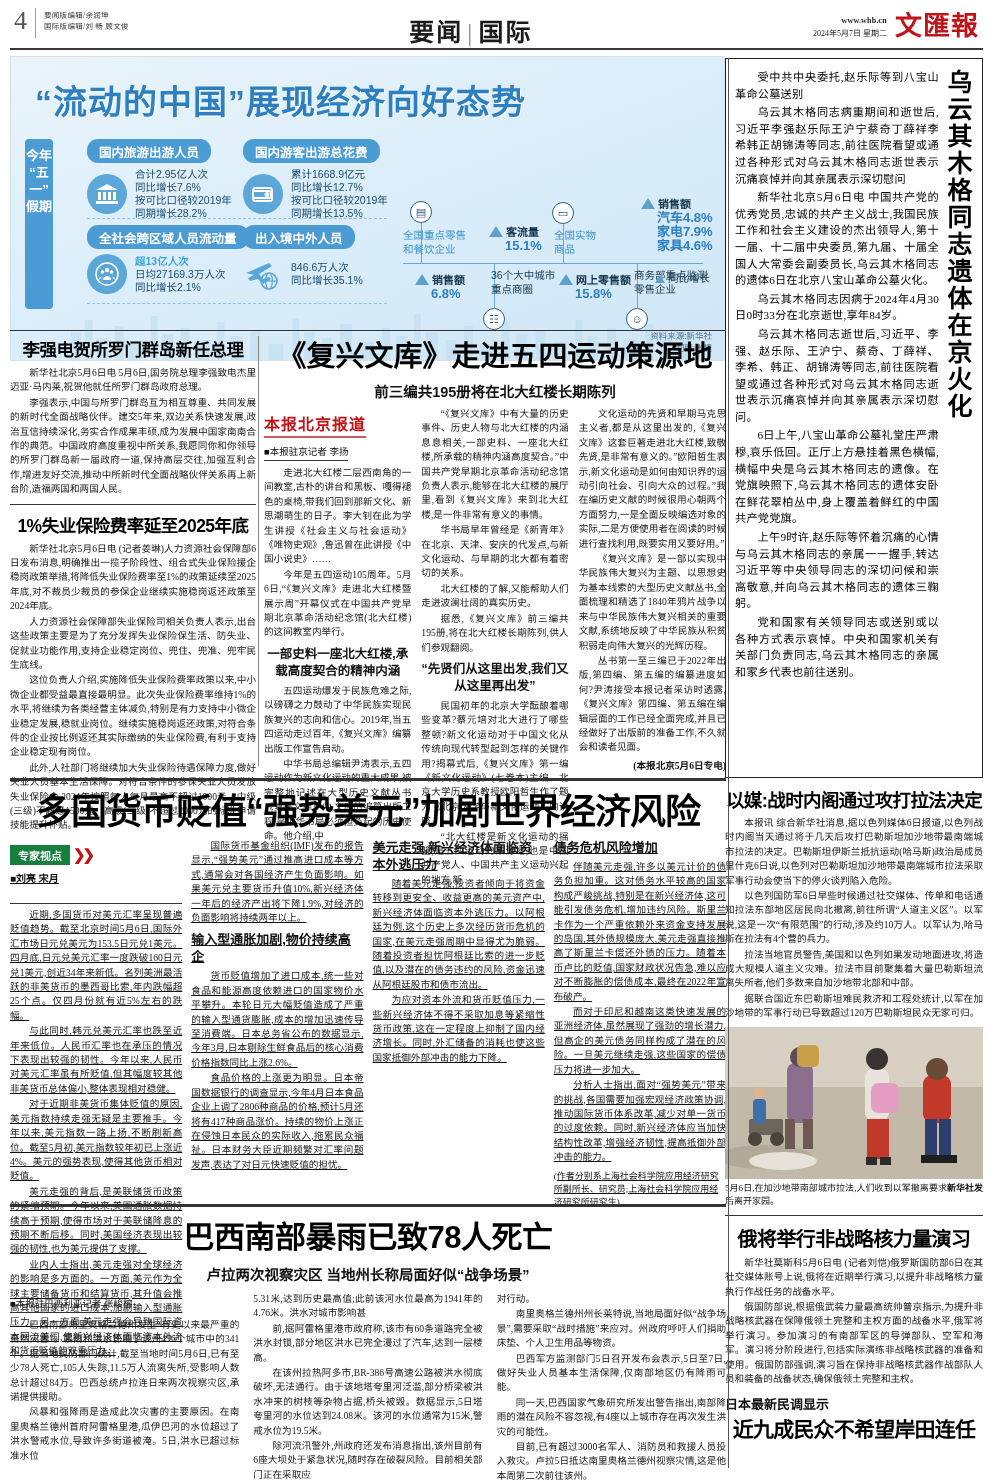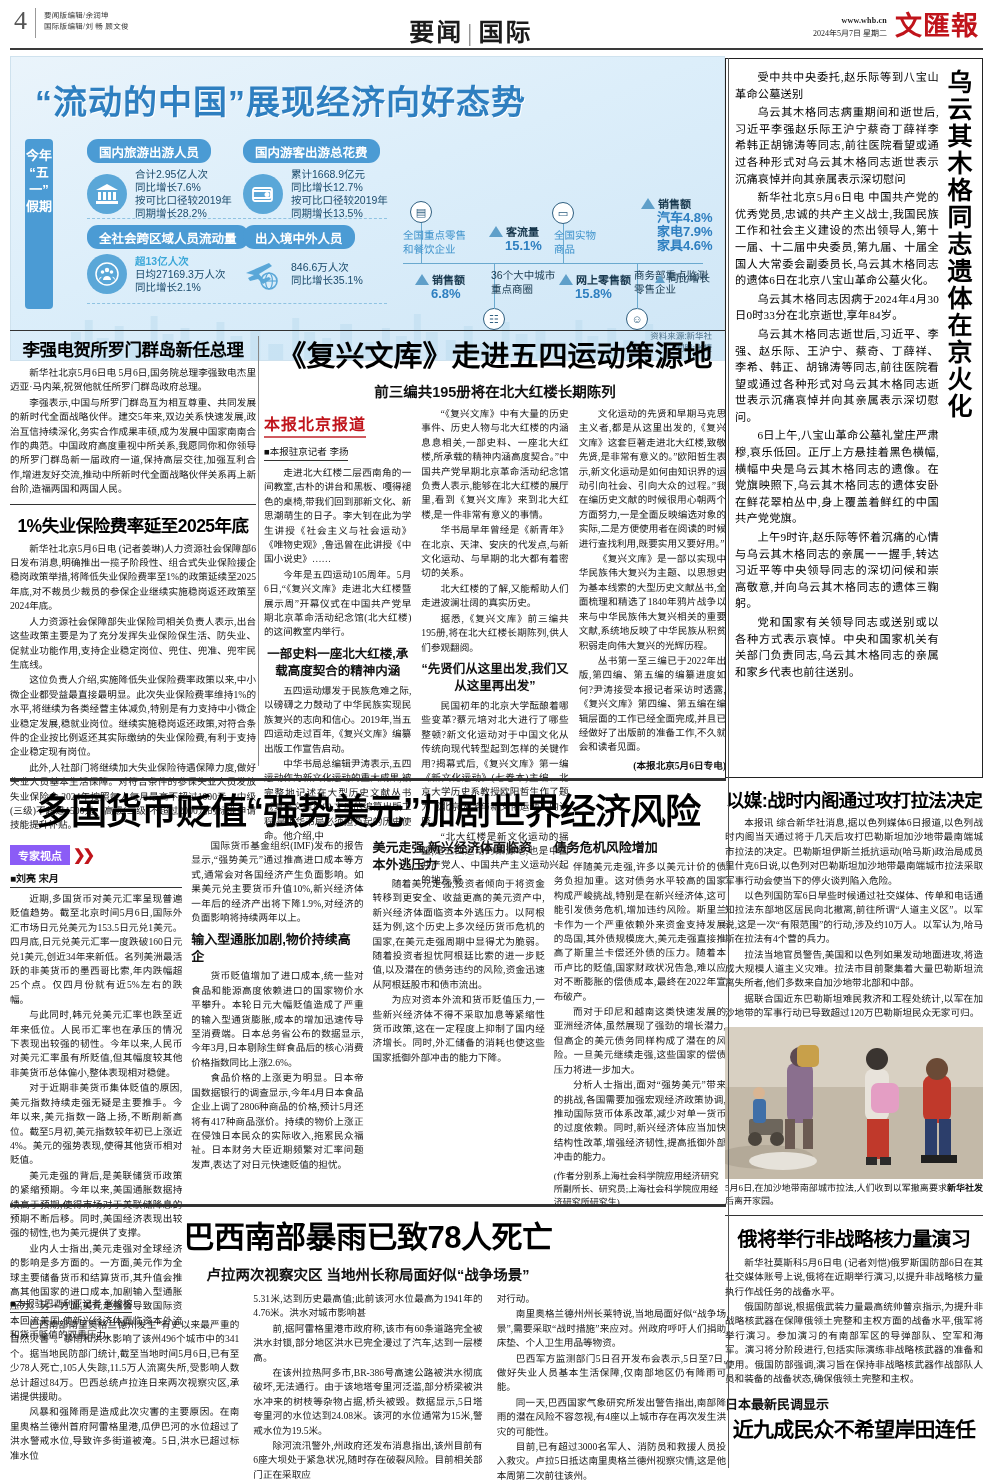--- a/index.html
+++ b/index.html
@@ -188,28 +188,28 @@
   .enddate{ text-align:right; font-weight:700; font-size:9.6px; margin-top:3px;}
 
   
   .midsec{ position:absolute; left:10px; top:790px; width:716px; }
   .mtitle{ font-size:36px; letter-spacing:-1px; line-height:44px; }
   .expert{
     display:inline-flex; align-items:center; gap:0;
     margin-top:6px;
   }
   .expert .tag{
-    background:#8b5cf6; color:#fff; font-family:"Liberation Sans", sans-serif;
+    background:#15803d; color:#fff; font-family:"Liberation Sans", sans-serif;
     font-weight:700; font-size:11px; padding:2px 8px;
   }
   .chev{ color:#c0141b; font-size:15px; letter-spacing:-3px; margin-left:3px; font-weight:700;}
   .cols4{ display:flex; gap:9px; margin-top:5px;}
-  .cols4 > div{ flex:1; }
+  .cols4 > div{ flex:1;text-decoration:underline; }
   .author{ font-family:"Liberation Sans", sans-serif; font-size:10px; font-weight:700; margin:5px 0 4px;
-           border-bottom:1px solid #333; padding-bottom:2px; }
+           border-bottom:1px solid #333; padding-bottom:18px; }
   .footnote{ font-size:9px; line-height:13px; margin-top:5px; }
 
   
   .botsec{ position:absolute; left:10px; top:1212px; width:716px; }
   .btitle{ font-size:31px; letter-spacing:-.5px;}
   .bsub{ font-size:14.5px; margin-top:6px;}
 
   
   .rcol{ position:absolute; right:10px; top:786px; width:258px; }
   .rtitle{ font-size:18.5px; letter-spacing:-.6px; }

